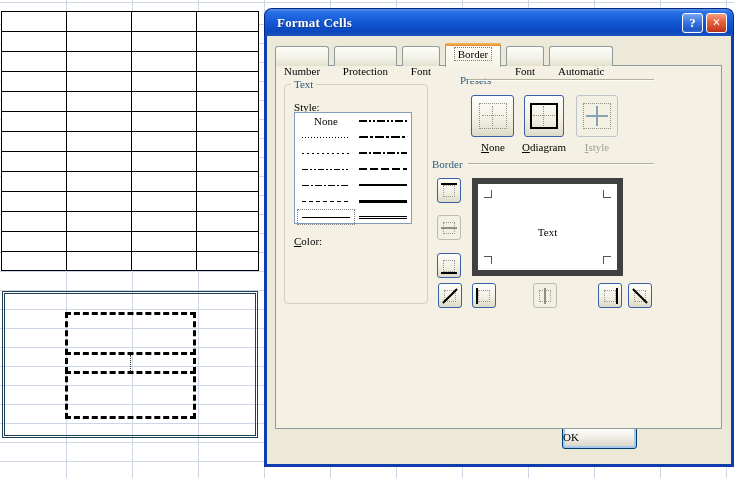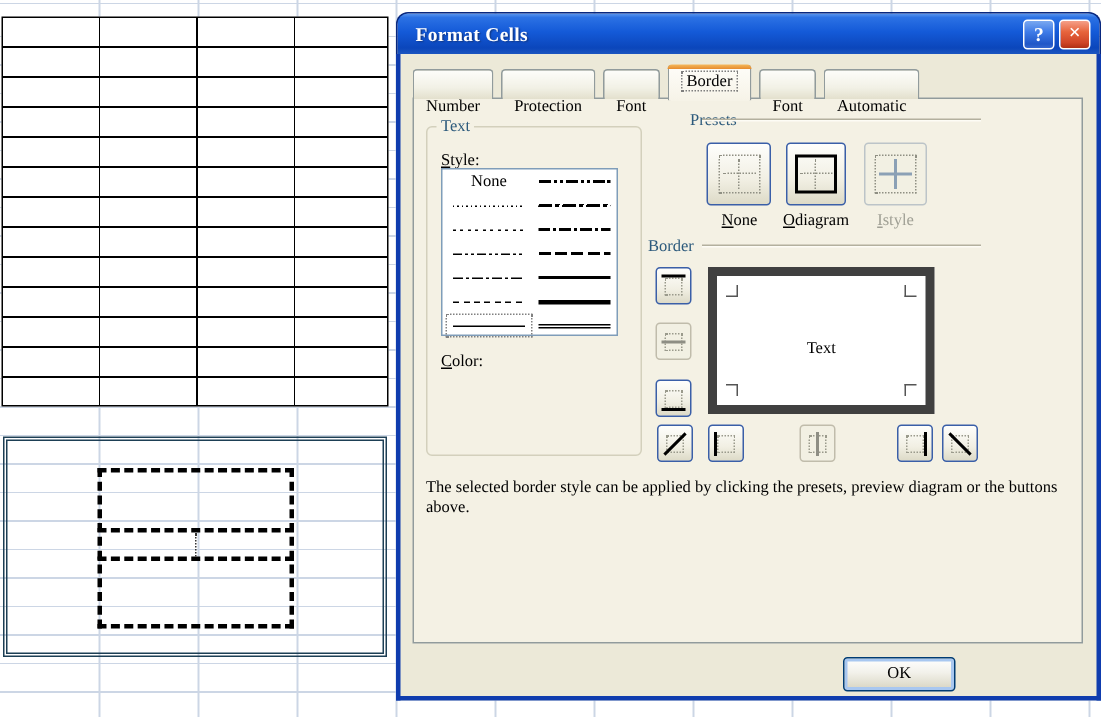--- a/index.html
+++ b/index.html
@@ -160,22 +160,22 @@
   .cg{position:absolute;width:7px;height:7px;}
   .cg.tl{left:6px;top:6px;border-right:1px solid #555;border-bottom:1px solid #555;}
   .cg.tr{right:6px;top:6px;border-left:1px solid #555;border-bottom:1px solid #555;}
   .cg.bl{left:6px;bottom:6px;border-right:1px solid #555;border-top:1px solid #555;}
   .cg.br{right:6px;bottom:6px;border-left:1px solid #555;border-top:1px solid #555;}
   .preview-text{position:absolute;left:0;right:0;top:42px;text-align:center;}
   
   .help-text{position:absolute;left:8px;top:253px;width:436px;line-height:13px;}
   
   .dlg-btn{
-    position:absolute;top:402px;height:23px;box-sizing:border-box;border-radius:3px;
-    border:1px solid #003c74;text-align:center;line-height:21px;
+    position:absolute;top:390px;height:23px;box-sizing:border-box;border-radius:3px;
+    border:1px solid #003c74;line-height:21px;
     background:linear-gradient(180deg,#ffffff,#f2f1ea 45%,#dcd9c8 90%,#cfccba);
   }
   .btn-ok{left:295px;width:75px;box-shadow:inset 0 0 0 2px #a8c7f0;}
   .btn-cancel{left:378px;width:72px;}
 </style>
 </head>
 <body>
 
 <div class="screen">
 
@@ -343,19 +343,18 @@
               <span class="el-right"></span>
             </span>
         </div>
         <div class="ebtn" style="left:352px;top:217px;">
           <span class="eicon">
               <span class="edots"></span>
               <span class="el-diagdown"></span>
             </span>
         </div>
 
-        <div class="help-text">The selected border style can be applied by clicking the presets, preview diagram or the buttons above.</div>
       </div>
 
       <div class="dlg-btn btn-ok">OK</div>
     </div>
   </div>
 </div>
 
 </body></html>

